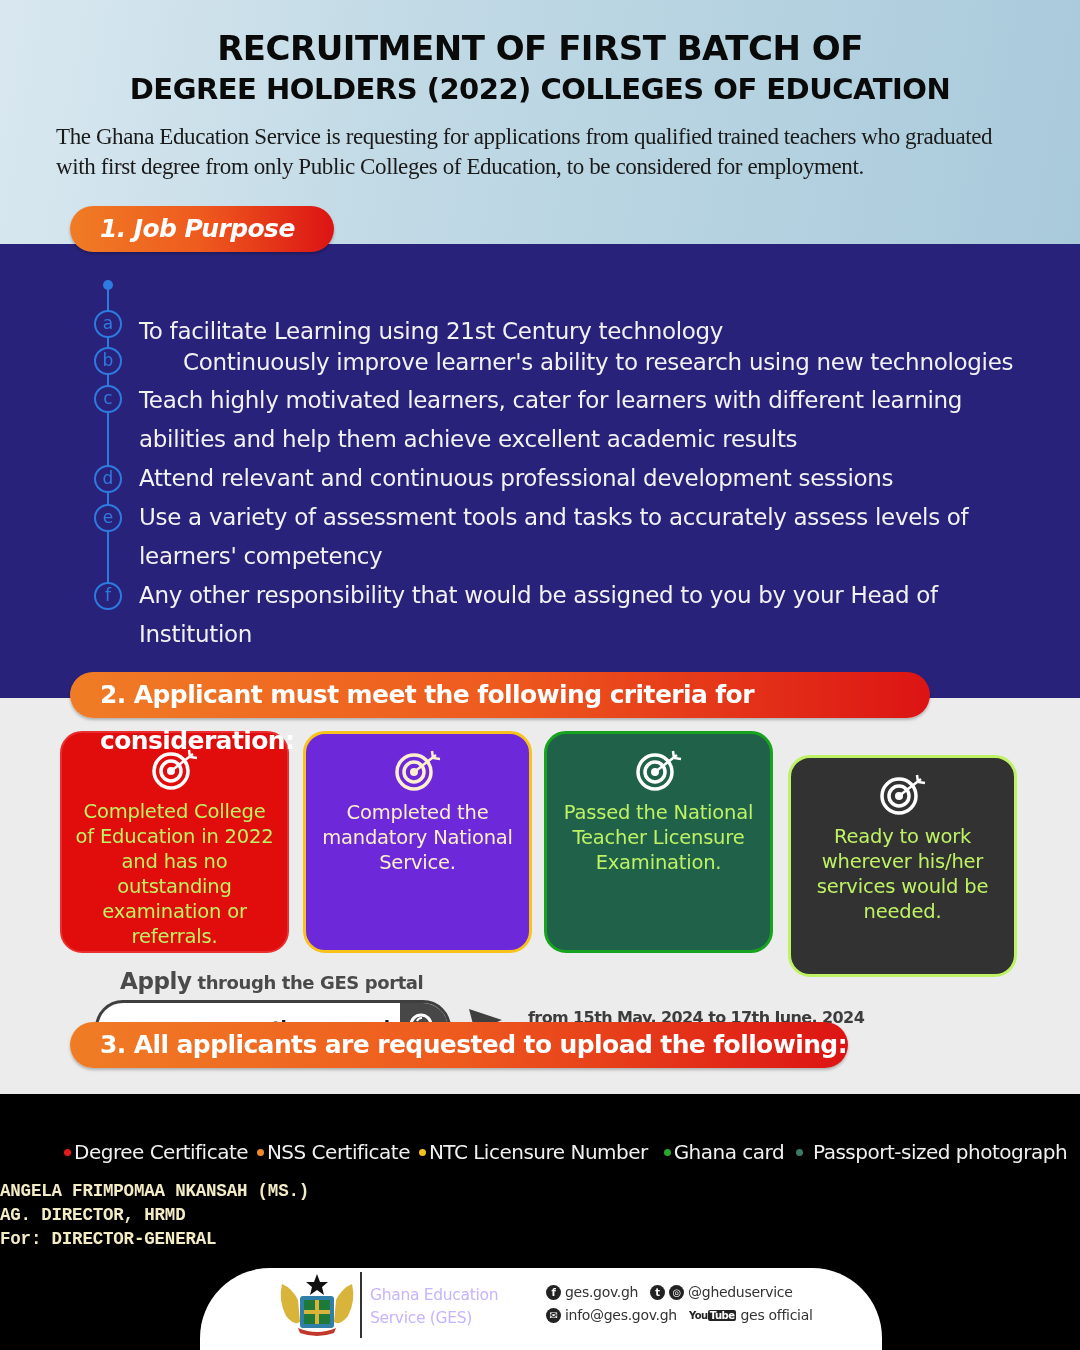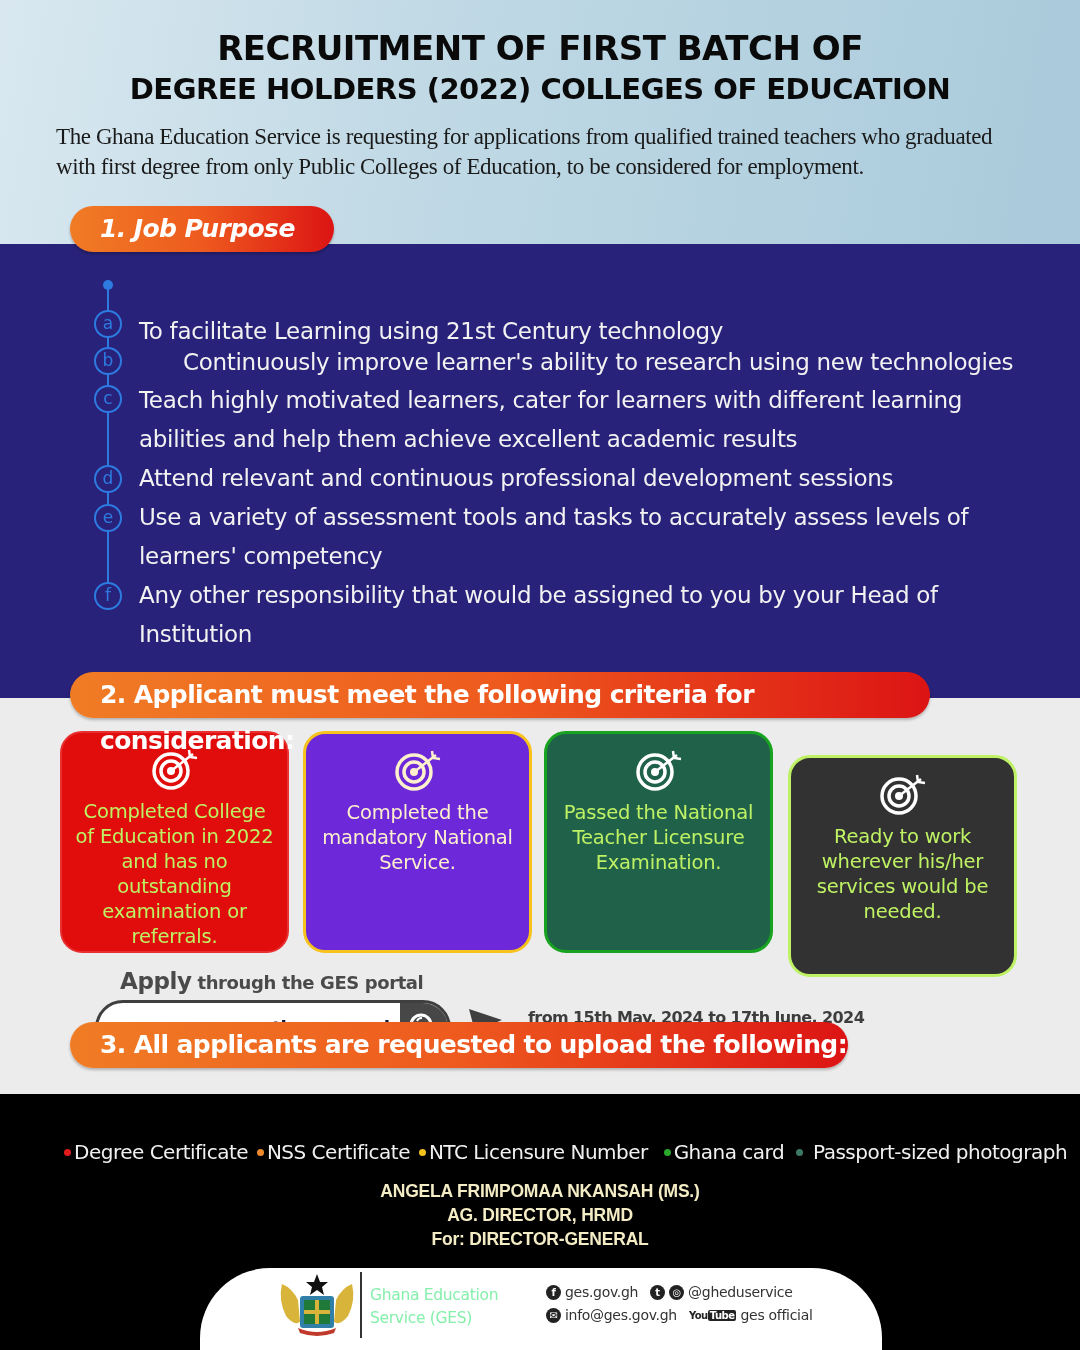--- a/index.html
+++ b/index.html
@@ -97,34 +97,34 @@
   }
 
   
   .upload { position: absolute; left: 0; top: 1094px; width: 1080px; height: 256px; background: #000; }
   .docs {
     position: absolute; left: 64px; top: 1140px; width: 1010px; white-space: nowrap;
     font-family: "DejaVu Sans", sans-serif; font-size: 20px; color: #f0f0f0; letter-spacing: -0.5px;
   }
   .docs .dot { display: inline-block; width: 7px; height: 7px; border-radius: 50%; margin: 0 3px 3px 3px; vertical-align: middle; }
   .signoff {
-    position: absolute; left: 0; width: 1080px; text-align: center;
-    font-family: Liberation Sans, sans-serif; font-weight: bold; font-size: 17.5px; color: #f4ecc4; letter-spacing: -0.2px;
+    position: absolute; left: 0; width: 1080px; 
+    font-family: Liberation Mono, monospace; font-weight: bold; font-size: 17.5px; color: #f4ecc4; letter-spacing: -0.2px;
   }
 
   
   .footer {
     position: absolute; left: 200px; top: 1268px; width: 682px; height: 120px;
     background: #fff; border-radius: 70px 70px 0 0;
   }
   .coat { position: absolute; left: 276px; top: 1270px; width: 82px; height: 68px; }
   .vbar { position: absolute; left: 360px; top: 1272px; width: 2px; height: 66px; background: #333; }
   .org {
     position: absolute; left: 370px; top: 1284px;
-    font-family: "DejaVu Sans", sans-serif; font-size: 15.5px; line-height: 23px; color: #86efac; letter-spacing: -0.3px;
+    font-family: "DejaVu Sans", sans-serif; font-size: 15.5px; line-height: 23px; color: #c4b5fd; letter-spacing: -0.3px;
   }
   .social {
     position: absolute; left: 546px; font-family: "DejaVu Sans", sans-serif; font-size: 14px; color: #333;
     display: flex; align-items: center; gap: 4px; letter-spacing: -0.3px;
   }
   .sico {
     display: inline-block; width: 15px; height: 15px; border-radius: 50%; background: #222; color: #fff;
     font-size: 10px; line-height: 15px; text-align: center; font-weight: bold;
   }
   .yt { font-size: 10px; font-weight: bold; color: #222; letter-spacing: -0.5px; }

